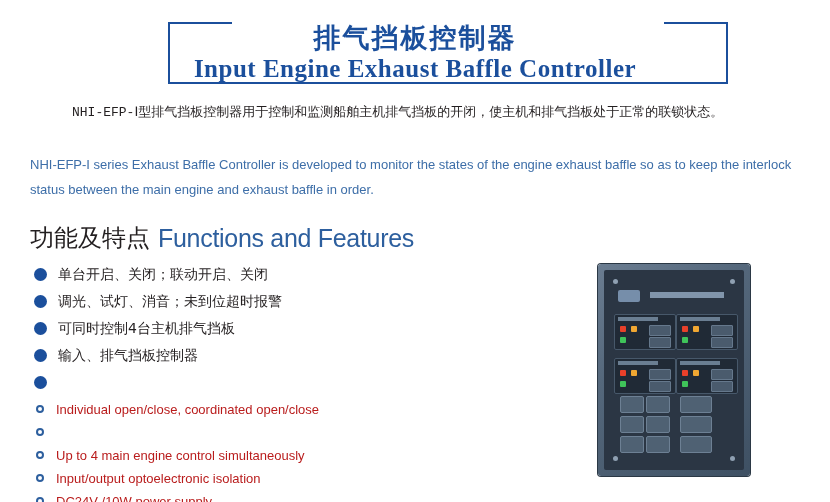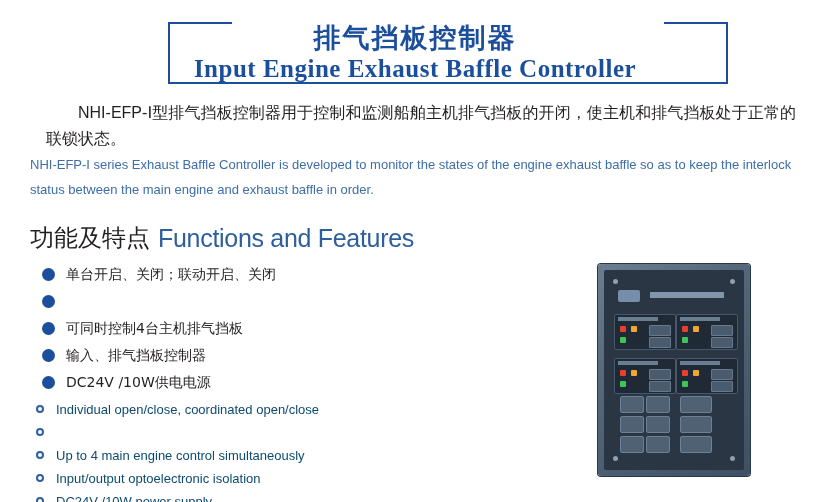--- a/index.html
+++ b/index.html
@@ -69,22 +69,22 @@
     color: #1b4f9c;
     letter-spacing: 0.5px;
   }
 
   
   .intro-cn {
     position: absolute;
     left: 46px;
     top: 100px;
     width: 750px;
-    font-family: Liberation Sans, sans-serif;
-    font-size: 16px;
+    font-family: Liberation Mono, monospace;
+    font-size: 13px;
     line-height: 26px;
     color: #231f20;
     text-indent: 2em;
     text-align: justify;
   }
   .intro-en {
     position: absolute;
     left: 30px;
     top: 152px;
     width: 775px;
@@ -114,21 +114,21 @@
     font-size: 25px;
     color: #2d5f9e;
     vertical-align: middle;
     margin-left: 8px;
     letter-spacing: -0.3px;
   }
 
   
   .list-cn {
     position: absolute;
-    left: 42px;
+    left: 34px;
     top: 262px;
     width: 420px;
   }
   .list-cn .row {
     display: flex;
     align-items: center;
     height: 25px;
     margin-bottom: 2px;
   }
   .bullet-big {
@@ -162,21 +162,21 @@
     height: 8px;
     border-radius: 50%;
     border: 2px solid #2d5f9e;
     box-sizing: border-box;
     flex: 0 0 auto;
     margin-right: 12px;
   }
   .list-en .txt {
     font-family: "Liberation Sans", sans-serif;
     font-size: 13px;
-    color: #0c4a6e;
+    color: #b91c1c;
   }
 
   
   .photo {
     position: absolute;
     left: 598px;
     top: 264px;
     width: 152px;
     height: 212px;
     background: linear-gradient(140deg, #6b7d91 0%, #55687c 35%, #3e5063 100%);
@@ -292,32 +292,32 @@
   <span class="sh-cn">功能及特点</span><span class="sh-en">Functions and Features</span>
 </div>
 
 <div class="list-cn">
   <div class="row">
     <span class="bullet-big"></span>
     <span class="txt">单台开启、关闭；联动开启、关闭</span>
   </div>
   <div class="row">
     <span class="bullet-big"></span>
+    <span class="txt">调光、试灯、消音；未到位超时报警</span>
   </div>
   <div class="row">
     <span class="bullet-big"></span>
     <span class="txt">可同时控制4台主机排气挡板</span>
   </div>
   <div class="row">
     <span class="bullet-big"></span>
     <span class="txt">输入、排气挡板控制器</span>
   </div>
   <div class="row">
     <span class="bullet-big"></span>
-    <span class="txt">DC24V /10W供电电源</span>
   </div>
 </div>
 
 <div class="list-en">
   <div class="row">
     <span class="bullet-small"></span>
     <span class="txt">Individual open/close, coordinated open/close</span>
   </div>
   <div class="row">
     <span class="bullet-small"></span>

